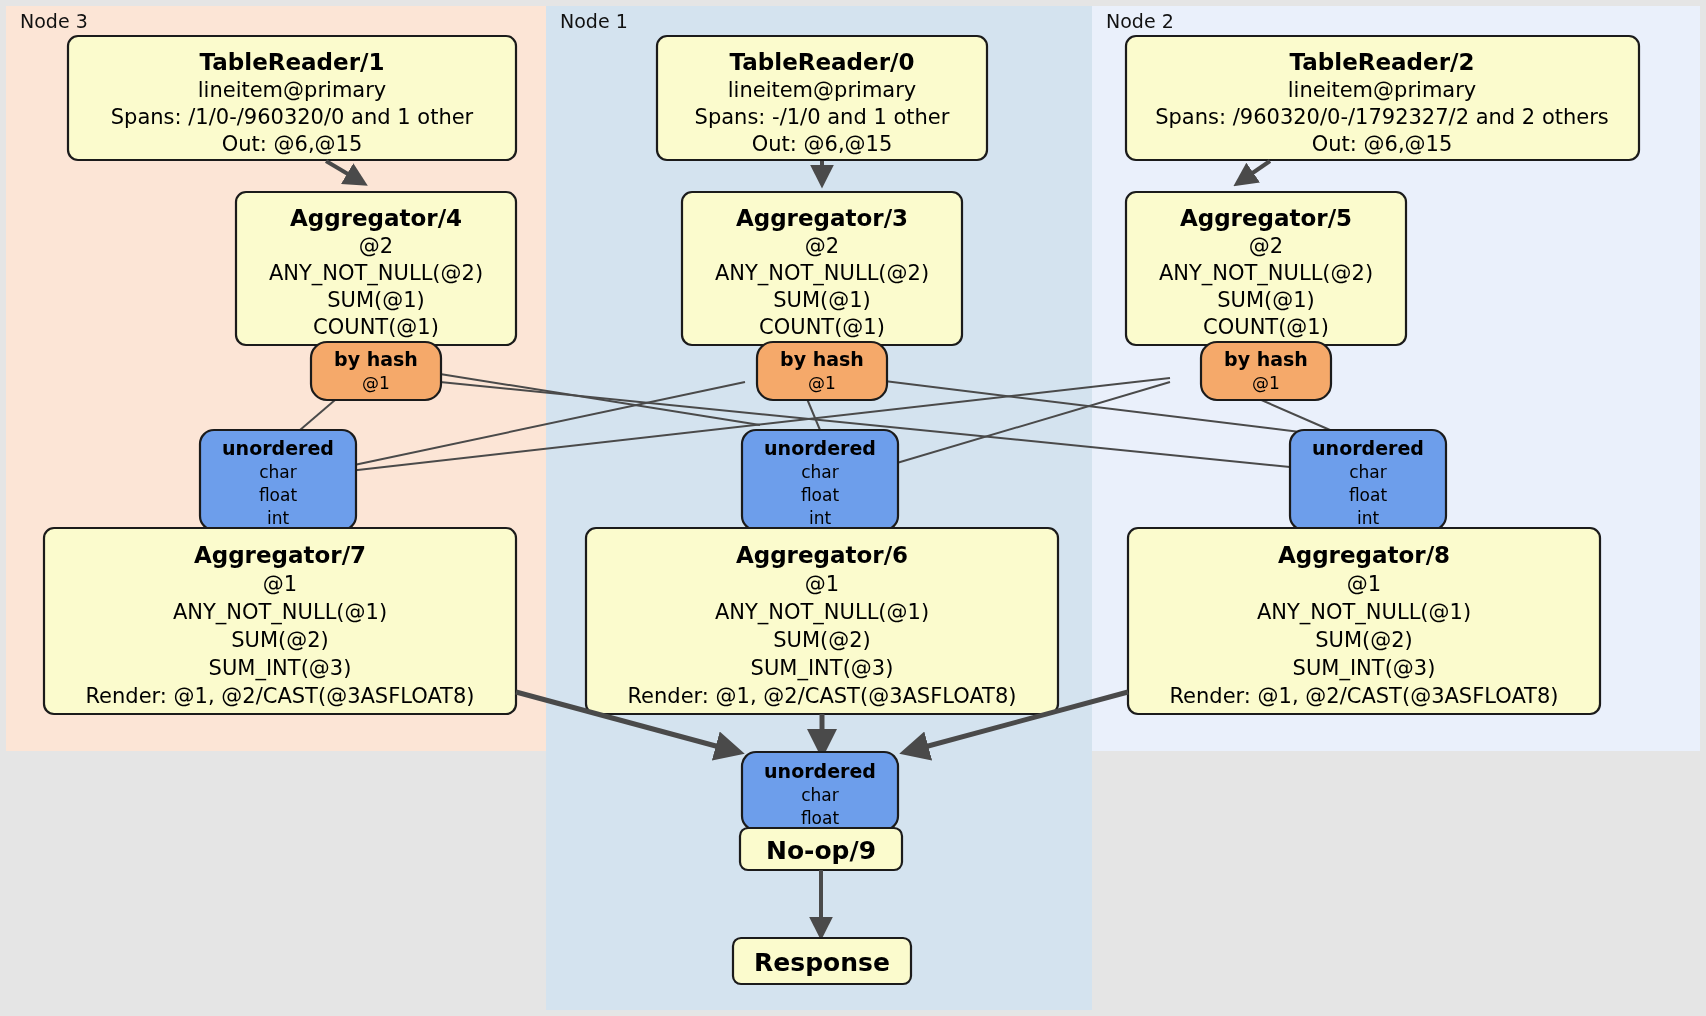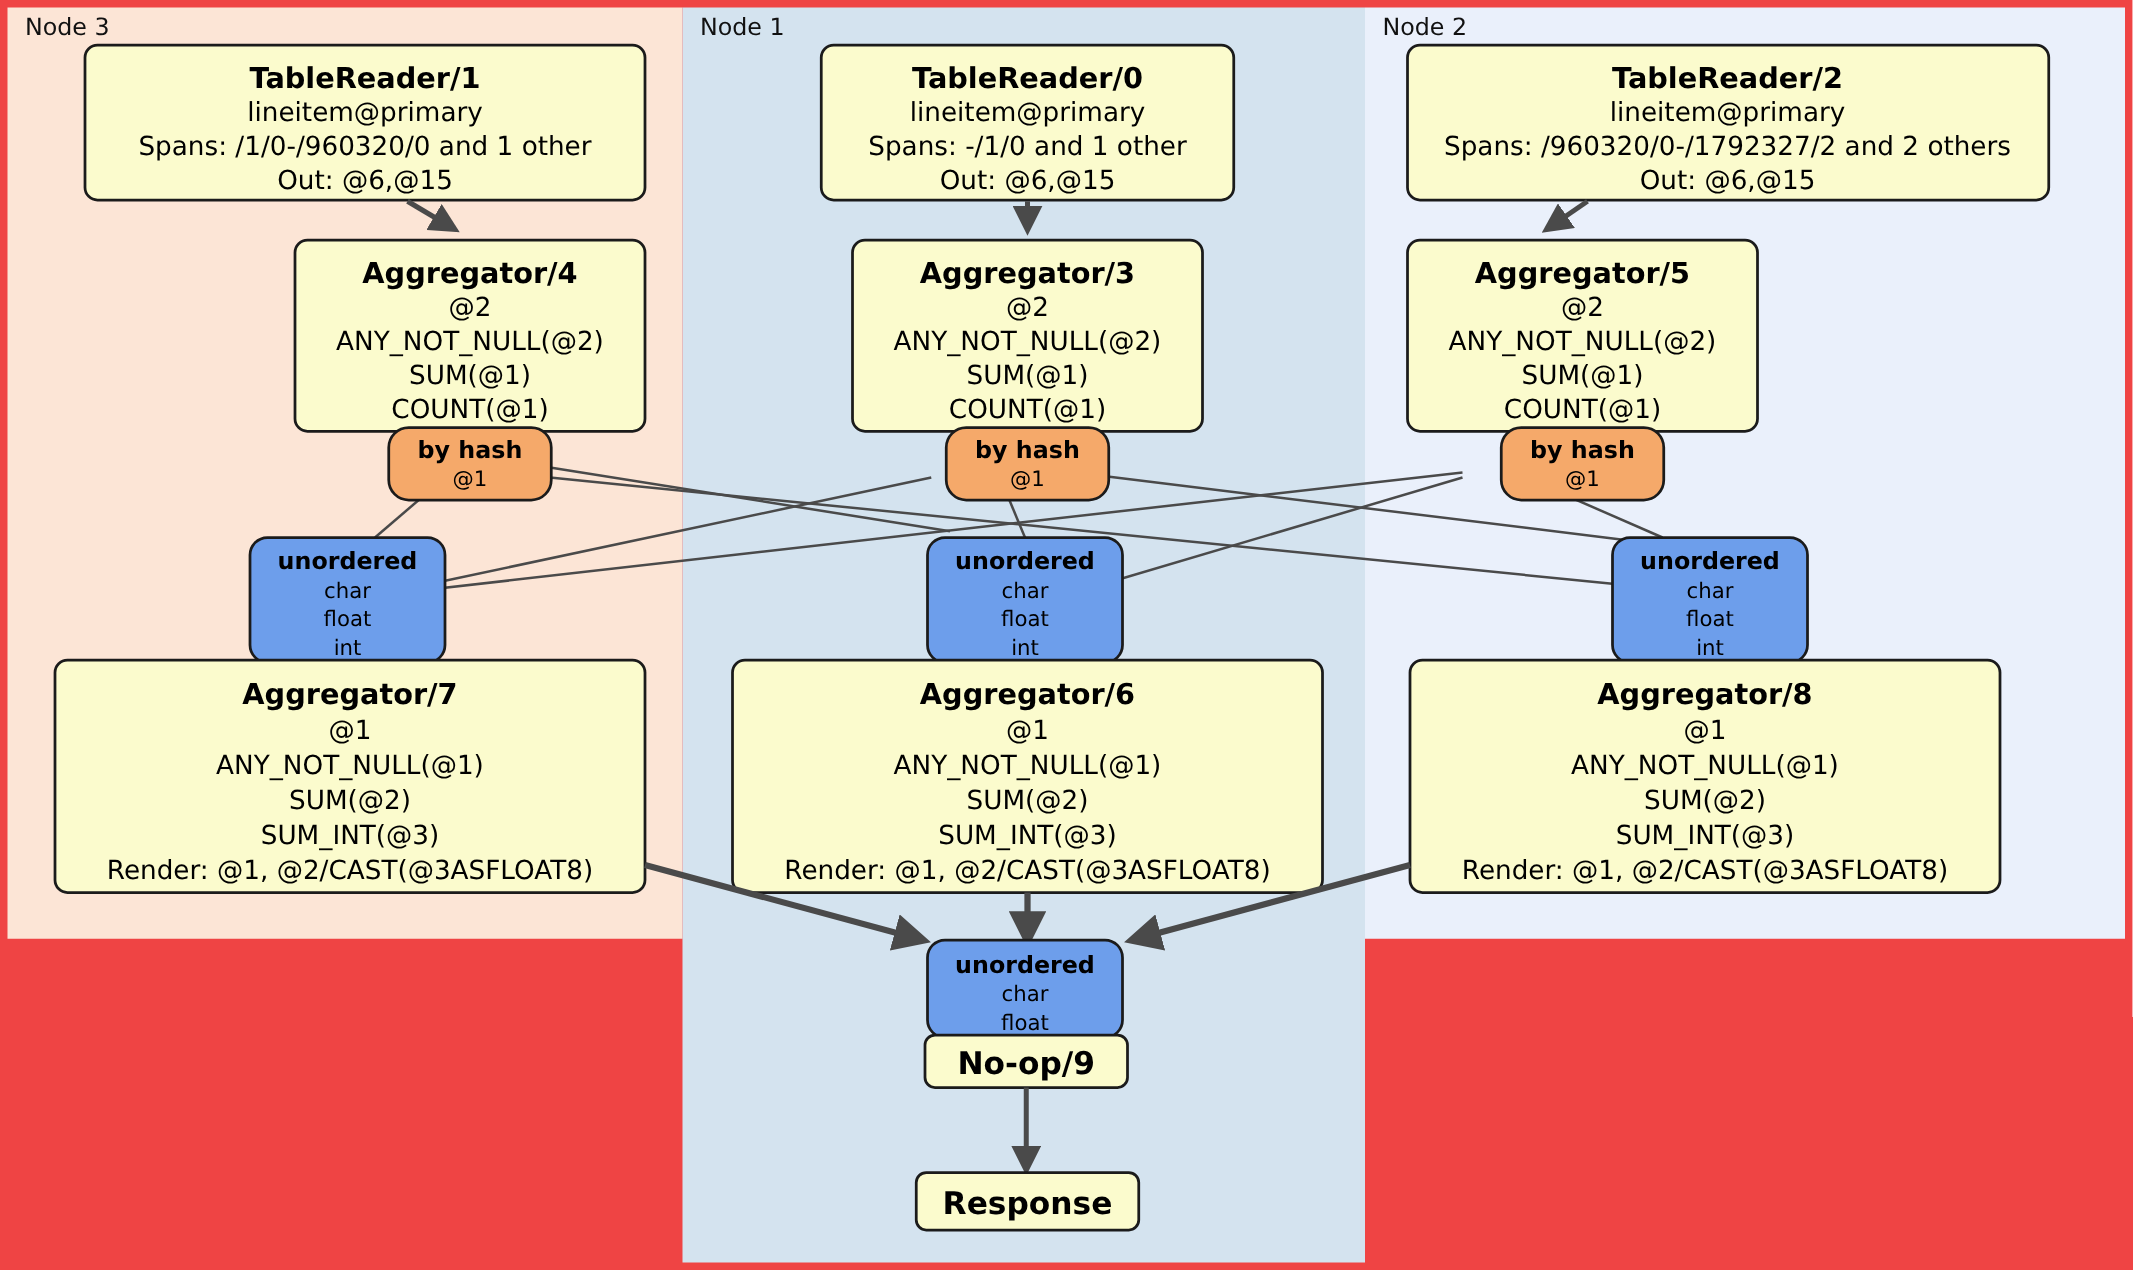--- a/index.html
+++ b/index.html
@@ -1,17 +1,17 @@
 <!DOCTYPE html>
 <html><head>
 <meta charset="utf-8">
 <style>
   html,body{margin:0;padding:0;background:#ffffff;}
   body{width:1706px;height:1016px;font-family:"DejaVu Sans","Liberation Sans",sans-serif;}
-  #stage{position:relative;width:1706px;height:1016px;overflow:hidden;background:#ef4444;}
+  #stage{position:relative;width:1706px;height:1016px;overflow:hidden;background:#e5e5e5;}
   svg{display:block;}
   .nodelabel{font-size:19px;fill:#111;font-family:"DejaVu Sans","Liberation Sans",sans-serif;}
   .boxtitle{font-size:23px;font-weight:bold;fill:#000;text-anchor:middle;font-family:"DejaVu Sans","Liberation Sans",sans-serif;}
   .boxline{font-size:21px;fill:#000;text-anchor:middle;font-family:"DejaVu Sans","Liberation Sans",sans-serif;}
   .rtitle{font-size:19px;font-weight:bold;fill:#000;text-anchor:middle;font-family:"DejaVu Sans","Liberation Sans",sans-serif;}
   .rline{font-size:17px;fill:#000;text-anchor:middle;font-family:"DejaVu Sans","Liberation Sans",sans-serif;}
   .bigtitle{font-size:25px;font-weight:bold;fill:#000;text-anchor:middle;font-family:"DejaVu Sans","Liberation Sans",sans-serif;}
   .procbox{fill:#fbfbcd;stroke:#1b1b1b;stroke-width:2.2;}
   .hashbox{fill:#f5a96a;stroke:#1b1b1b;stroke-width:2.2;}
   .unordbox{fill:#6d9eeb;stroke:#1b1b1b;stroke-width:2.2;}

